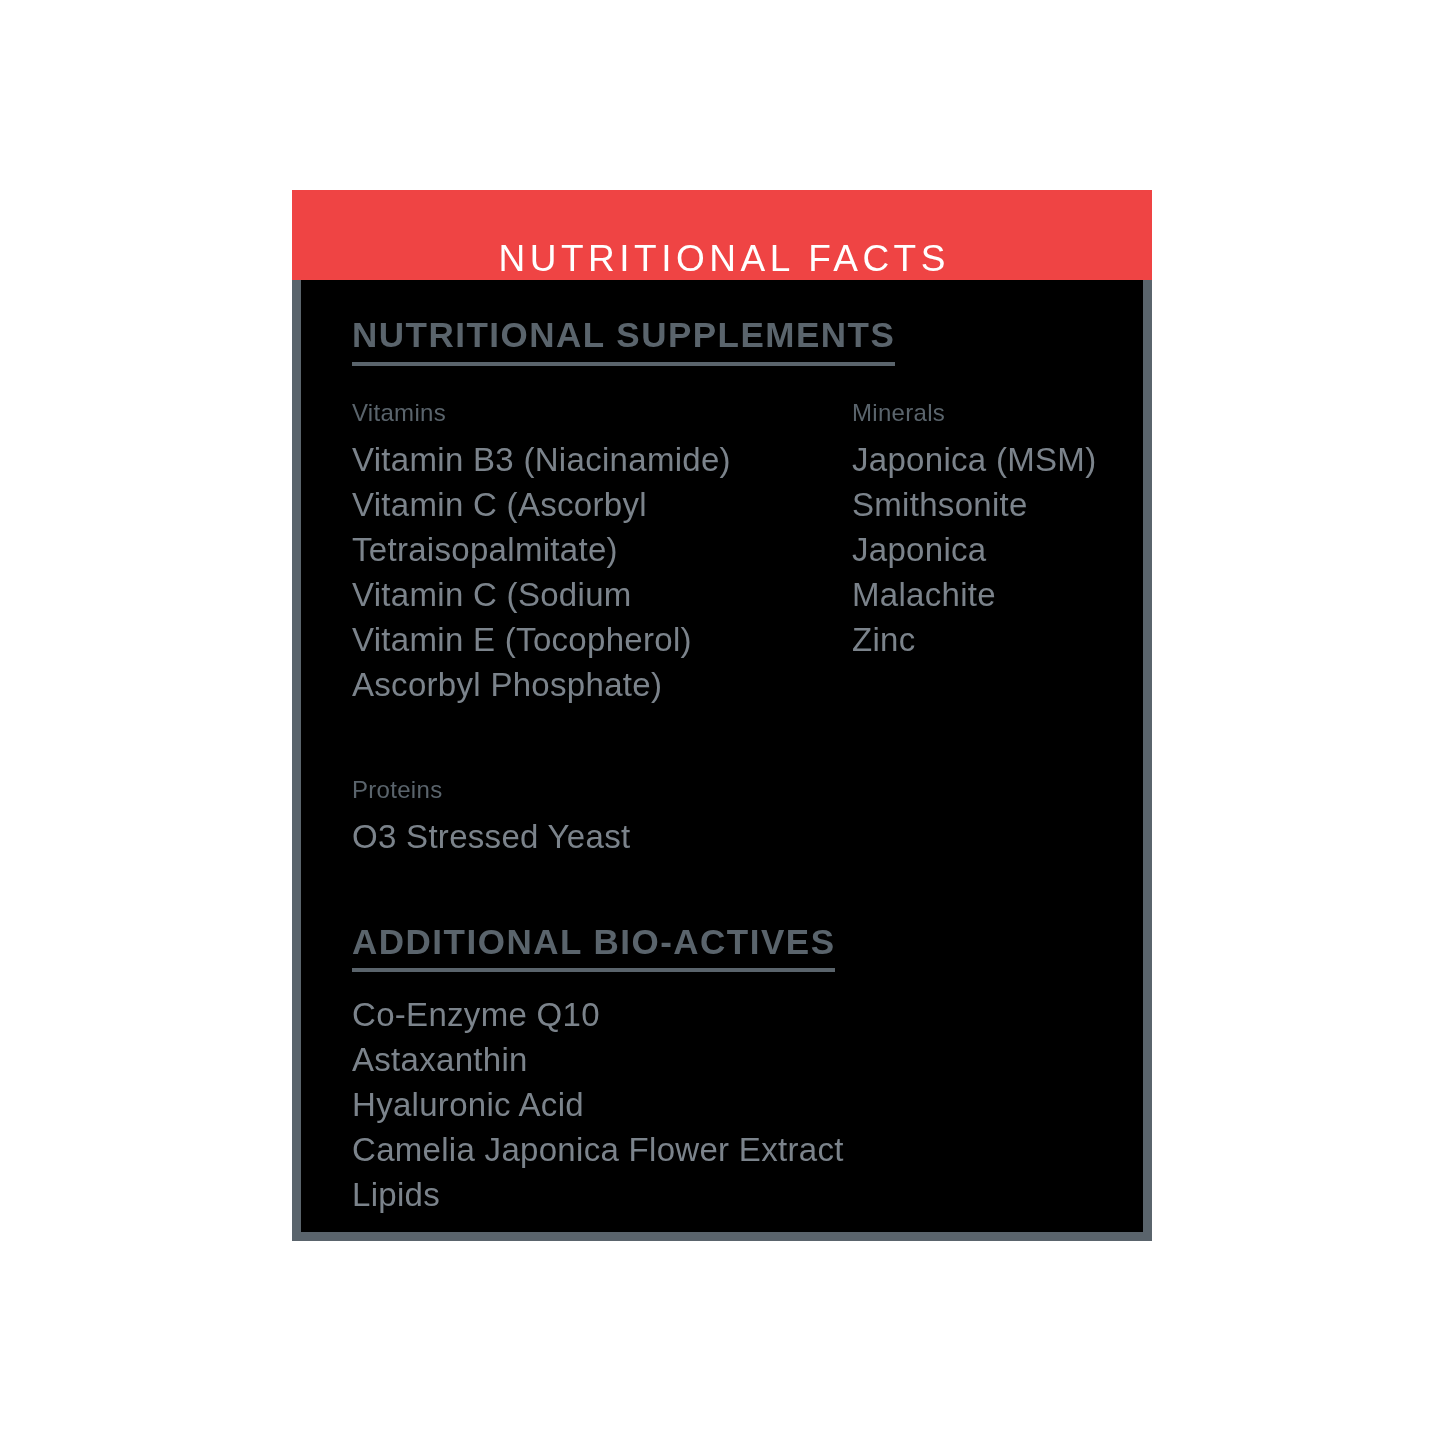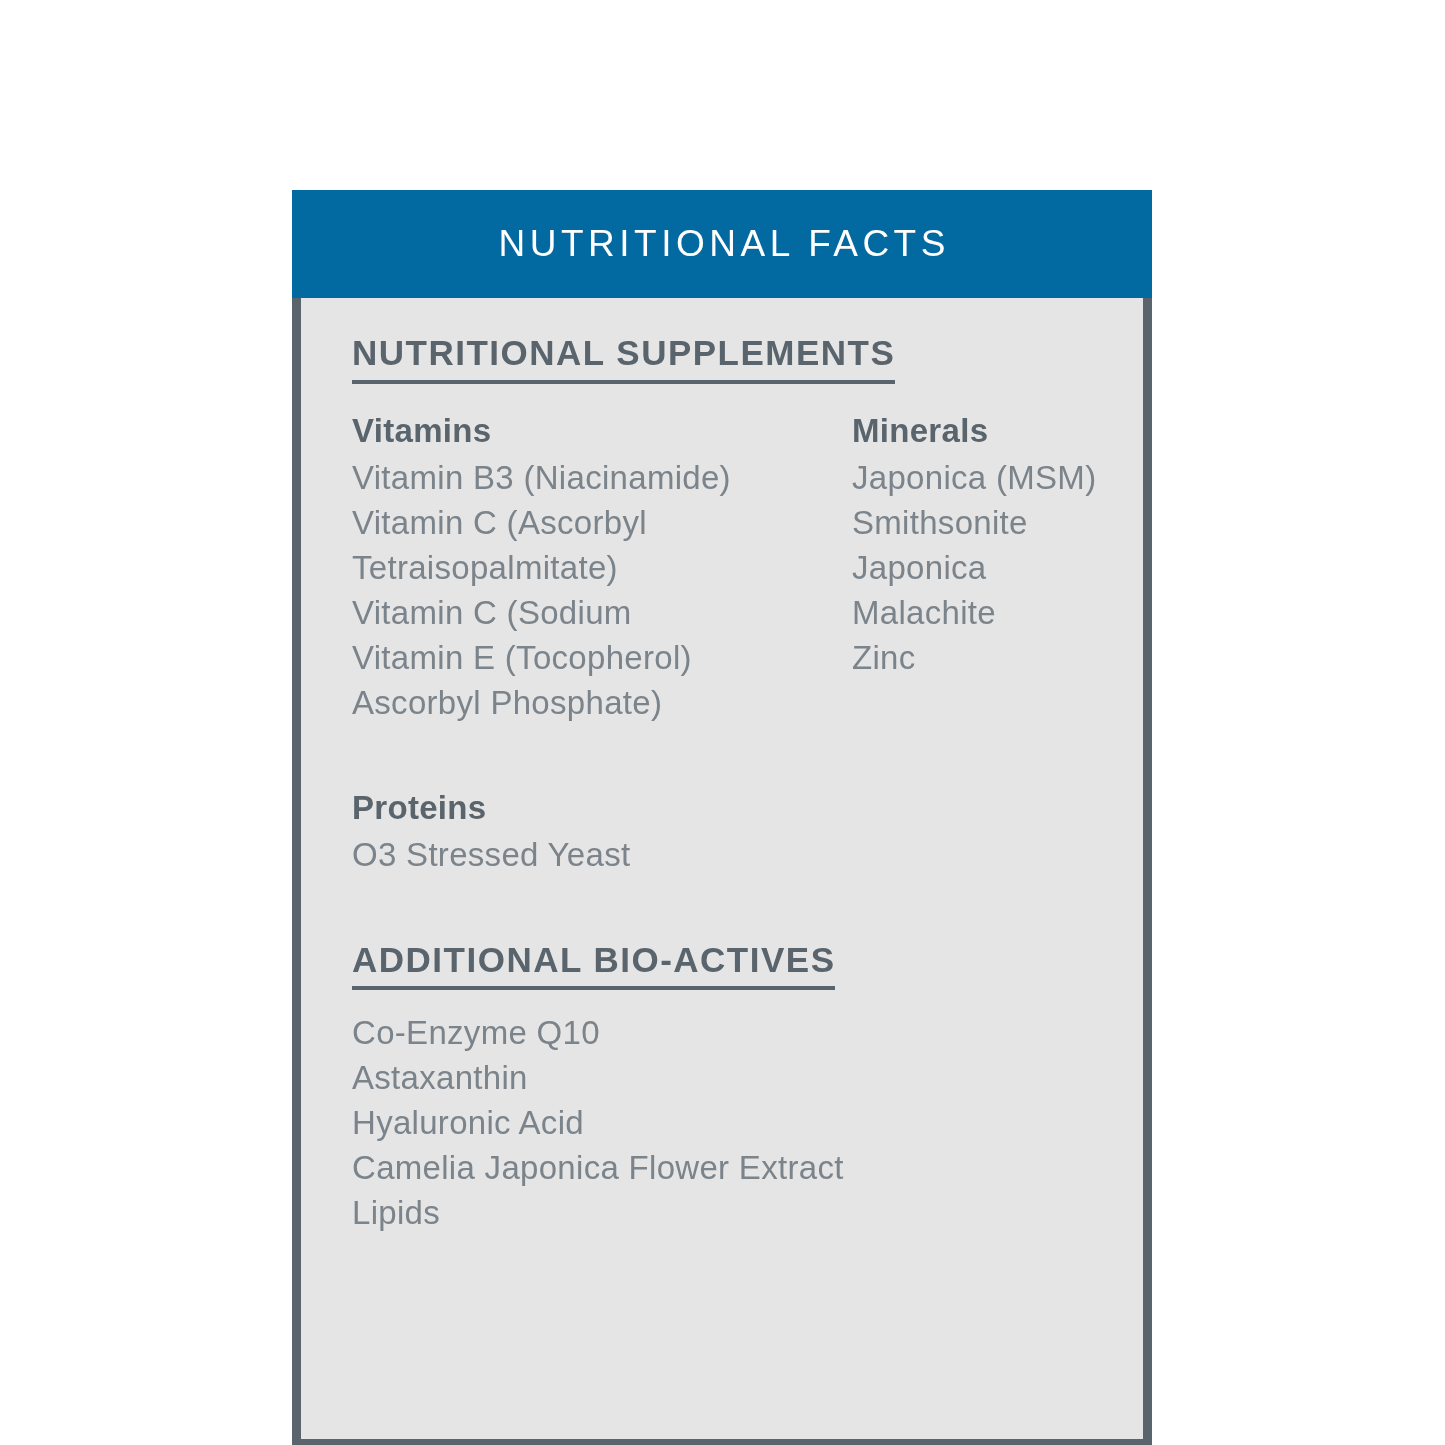--- a/index.html
+++ b/index.html
@@ -15,42 +15,42 @@
 
   .label {
     position: absolute;
     left: 292px;
     top: 190px;
     width: 860px;
   }
 
   .header-bar {
     width: 100%;
-    height: 108px;
-    background: #0369a1;
+    height: 90px;
+    background: #ef4444;
     display: flex;
-    align-items: center;
+    align-items: flex-end;
     justify-content: center;
     box-sizing: border-box;
   }
 
   .header-title {
     color: #ffffff;
     font-size: 37px;
     font-weight: 300;
     letter-spacing: 4.5px;
     padding-left: 4.5px; 
     white-space: nowrap;
   }
 
   .content-box {
     box-sizing: border-box;
     width: 100%;
-    height: 1150px;
-    background: #e5e5e5;
+    height: 961px;
+    background: #000000;
     border-left: 9px solid #5A646C;
     border-right: 9px solid #5A646C;
     border-bottom: 9px solid #5A646C;
   }
 
   .content-inner {
     padding: 36px 30px 0 51px;
   }
 
   .section-heading {
@@ -68,22 +68,22 @@
   .columns {
     display: flex;
     margin-top: 24px;
   }
 
   .col-vitamins { width: 500px; flex: 0 0 500px; }
   .col-minerals { flex: 1; }
 
   .col-head {
     color: #5A646C;
-    font-size: 33px;
-    font-weight: bold;
+    font-size: 24px;
+    font-weight: normal;
     line-height: 45px;
     letter-spacing: 0.3px;
   }
 
   .ingredient-lines { margin-top: 2px; }
 
   .ingredient-lines > div,
   .ingredient-line {
     color: #7B838B;
     font-size: 33px;

